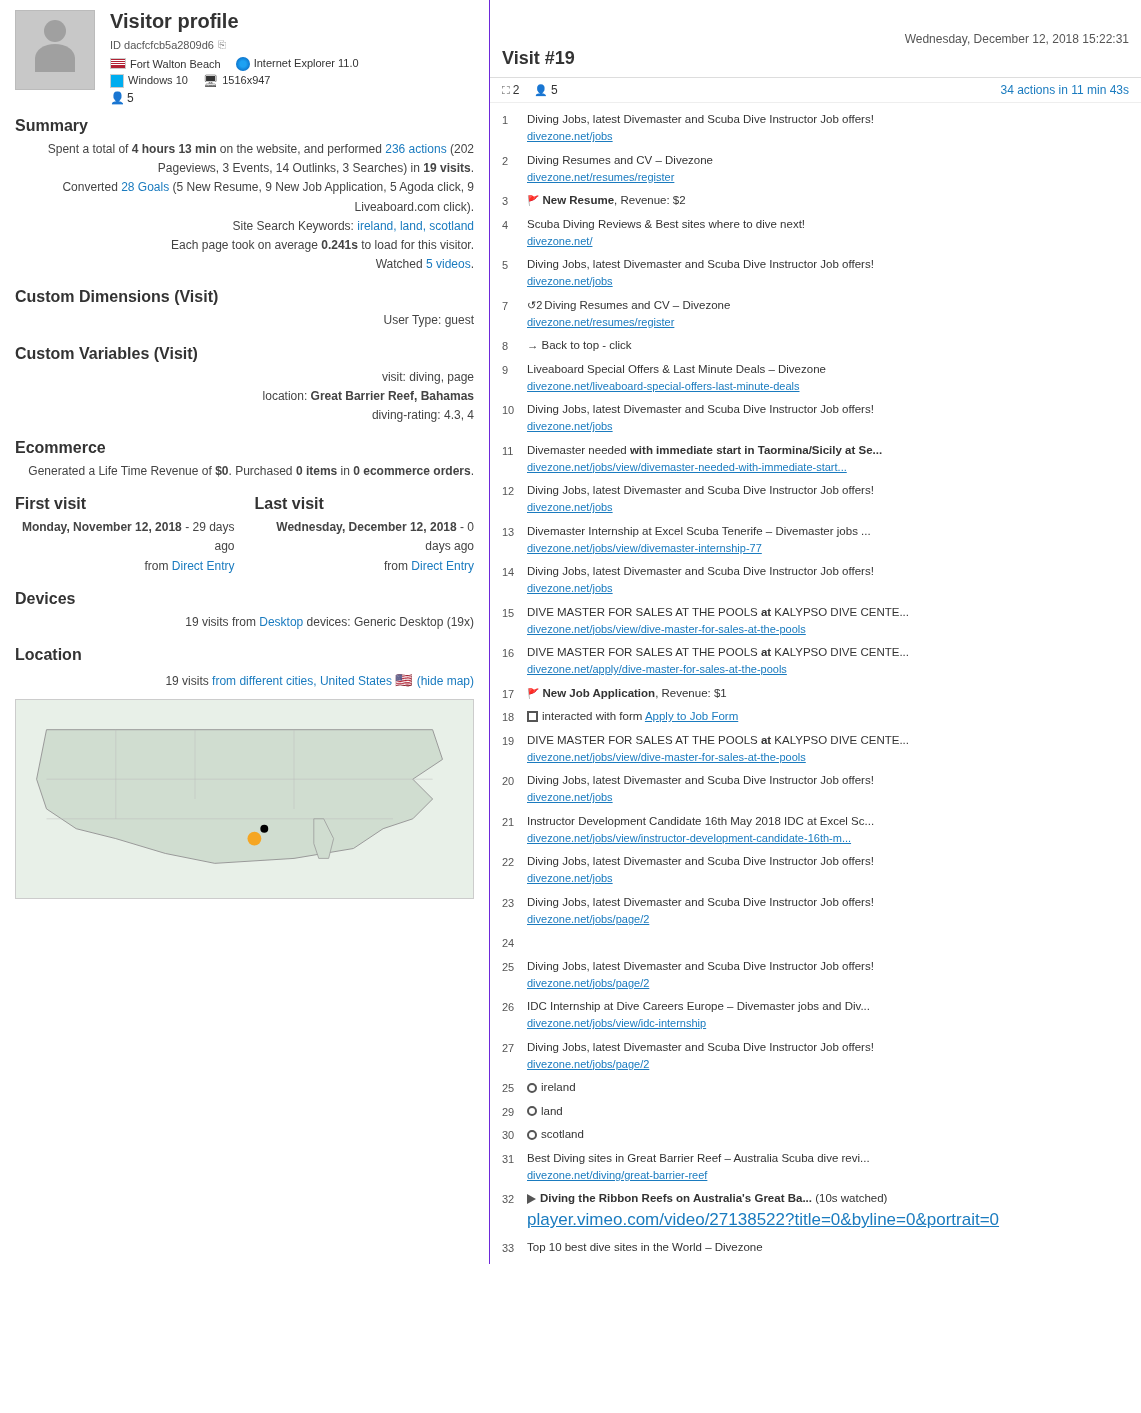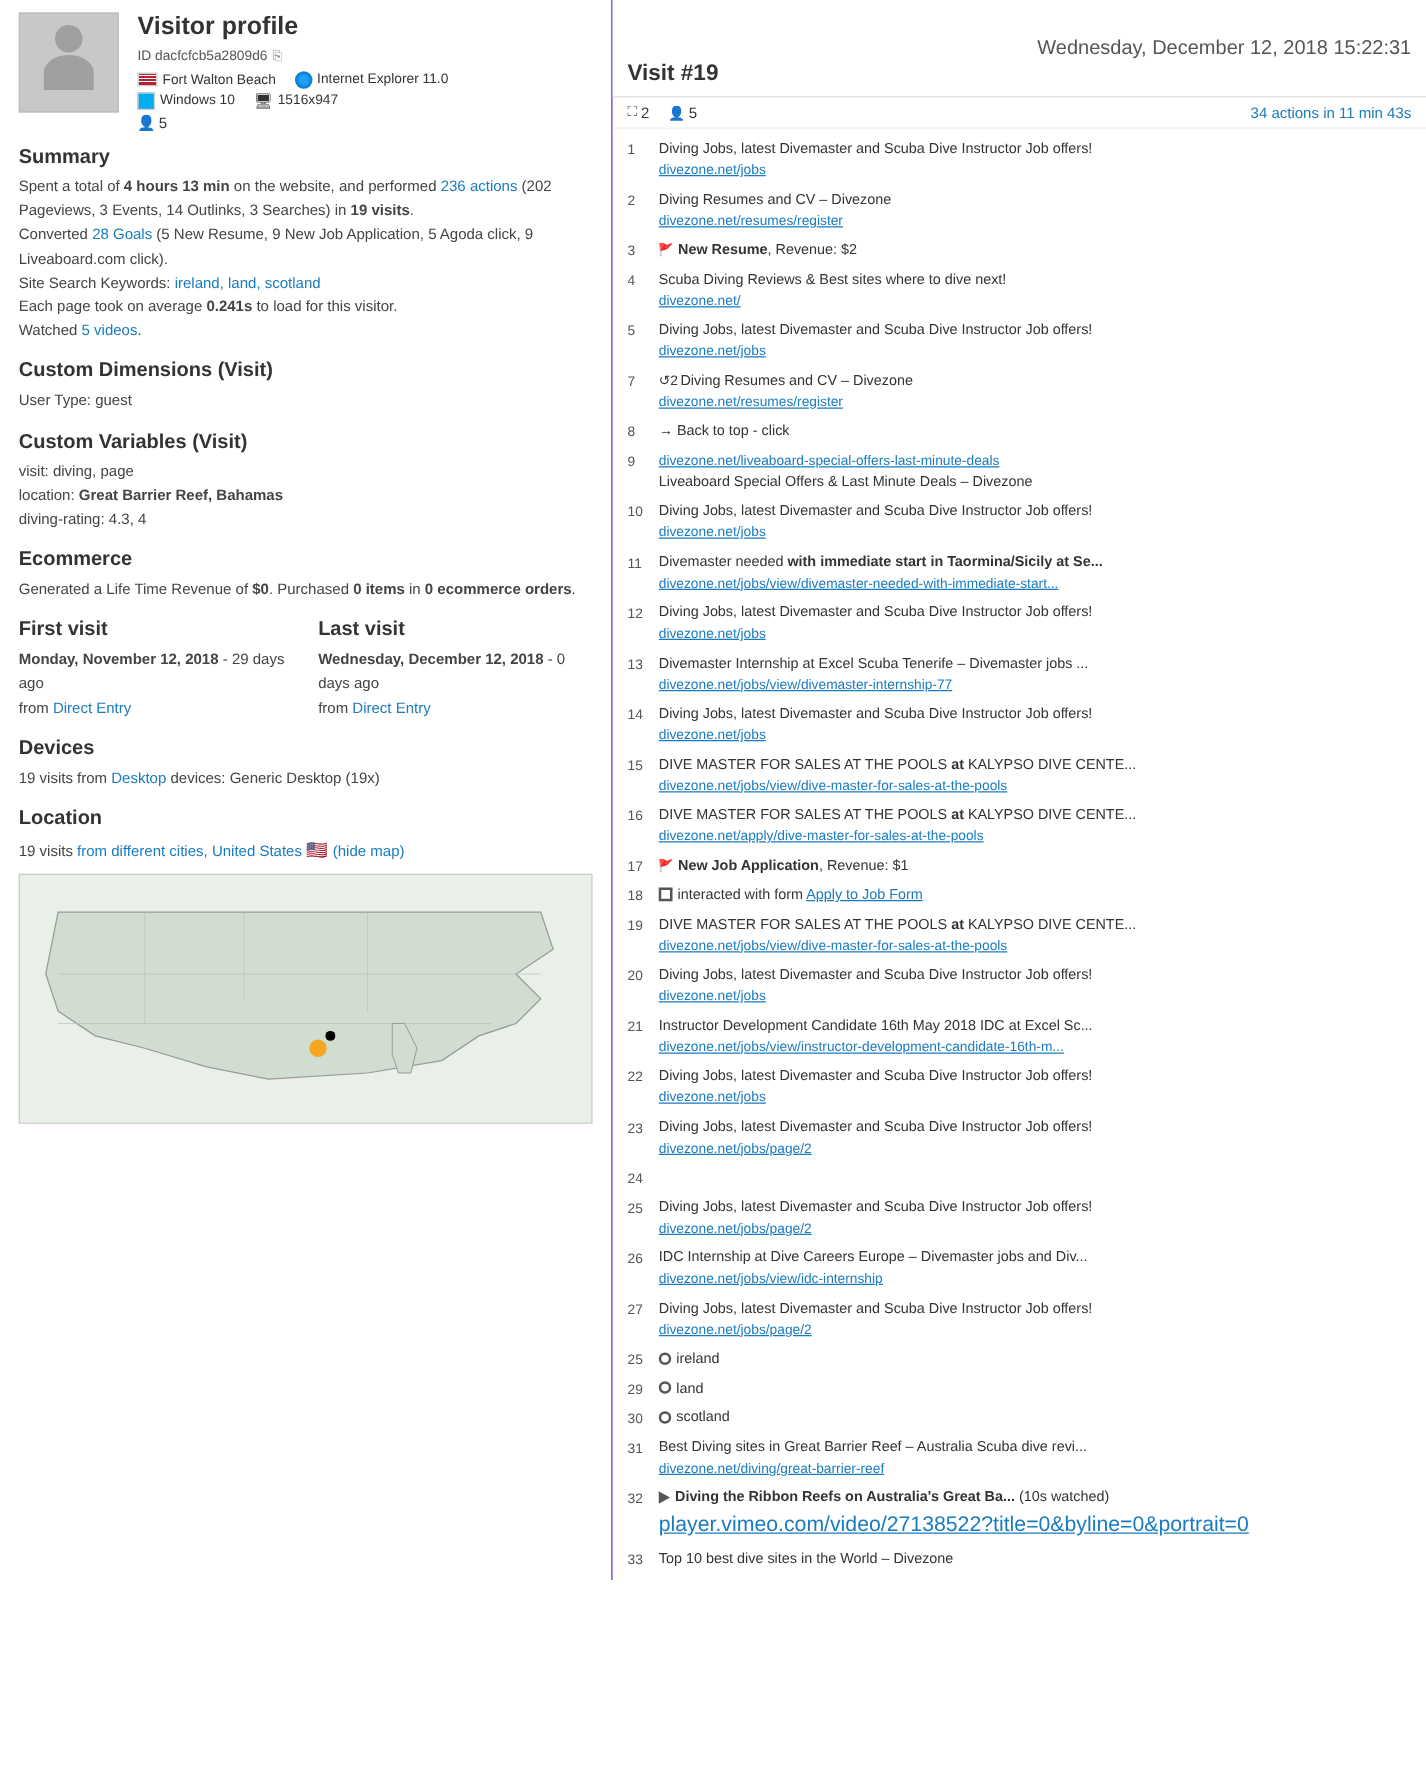--- a/index.html
+++ b/index.html
@@ -90,21 +90,21 @@
     .meta-item { display: flex; align-items: flex-start; gap: 4px; font-size: 11px; }
     .flag-us { display: inline-block; width: 16px; height: 11px; background: linear-gradient(180deg, #B22234 0%, #B22234 15%, #fff 15%, #fff 23%, #B22234 23%, #B22234 38%, #fff 38%, #fff 46%, #B22234 46%, #B22234 61%, #fff 61%, #fff 69%, #B22234 69%); border: 1px solid #ccc; font-size: 8px; }
     .flag-win { display: inline-block; width: 14px; height: 14px; background: #00adef; border: 1px solid #ccc; font-size: 8px; position: relative; }
     .ie-icon { width: 14px; height: 14px; border-radius: 50%; background: radial-gradient(circle, #1DA1F2 30%, #0056b3 100%); display: inline-block; }
     .monitor-icon { display: inline-block; font-size: 12px; }
     .user-icon-small { display: inline-flex; align-items: center; gap: 2px; }
     
     
     .section { margin-bottom: 14px; }
     .section-title { font-size: 16px; font-weight: bold; color: #333; border-bottom: none; margin-bottom: 5px; }
-    .section-content { font-size: 12px; line-height: 1.6; color: #444; }
+    .section-content { font-size: 12px; line-height: 1.6; color: #444; text-align: right; }
     .section-content a { color: #1a7bbf; text-decoration: none; }
     
     
     .two-col { display: flex; gap: 20px; }
     .two-col > div { flex: 1; }
     
     
     .map-container {
       width: 100%;
       height: 200px;
@@ -118,21 +118,21 @@
     
     .visit-header {
       background: #fff;
       padding: 8px 12px;
       border-bottom: 1px solid #ddd;
       display: flex;
       justify-content: space-between;
       align-items: center;
     }
     .visit-title { font-size: 18px; font-weight: bold; color: #333; margin-top: 40px; }
-    .visit-datetime { font-size: 16px; color: #555; }
+    .visit-datetime { font-size: 12px; color: #555; }
     
     .visit-stats {
       padding: 5px 12px;
       border-bottom: 1px solid #eee;
       display: flex;
       align-items: center;
       gap: 15px;
     }
     .stat-badge {
       display: flex; align-items: center; gap: 3px;
@@ -373,22 +373,22 @@
       </div>
       <div class="action-item">
         <span class="action-num">8</span>
         <div class="action-content">
           <div><span style="margin-right:3px;">→</span><span>Back to top - click</span></div>
         </div>
       </div>
       <div class="action-item">
         <span class="action-num">9</span>
         <div class="action-content">
+          <div>Liveaboard Special Offers &amp; Last Minute Deals – Divezone</div>
           <div><a href="#" style="color:#1a7bbf;font-size:11px;">divezone.net/liveaboard-special-offers-last-minute-deals</a></div>
-          <div>Liveaboard Special Offers &amp; Last Minute Deals – Divezone</div>
         </div>
       </div>
       <div class="action-item">
         <span class="action-num">10</span>
         <div class="action-content">
           <div>Diving Jobs, latest Divemaster and Scuba Dive Instructor Job offers!</div>
           <div><a href="#" style="color:#1a7bbf;font-size:11px;">divezone.net/jobs</a></div>
         </div>
       </div>
       <div class="action-item">

